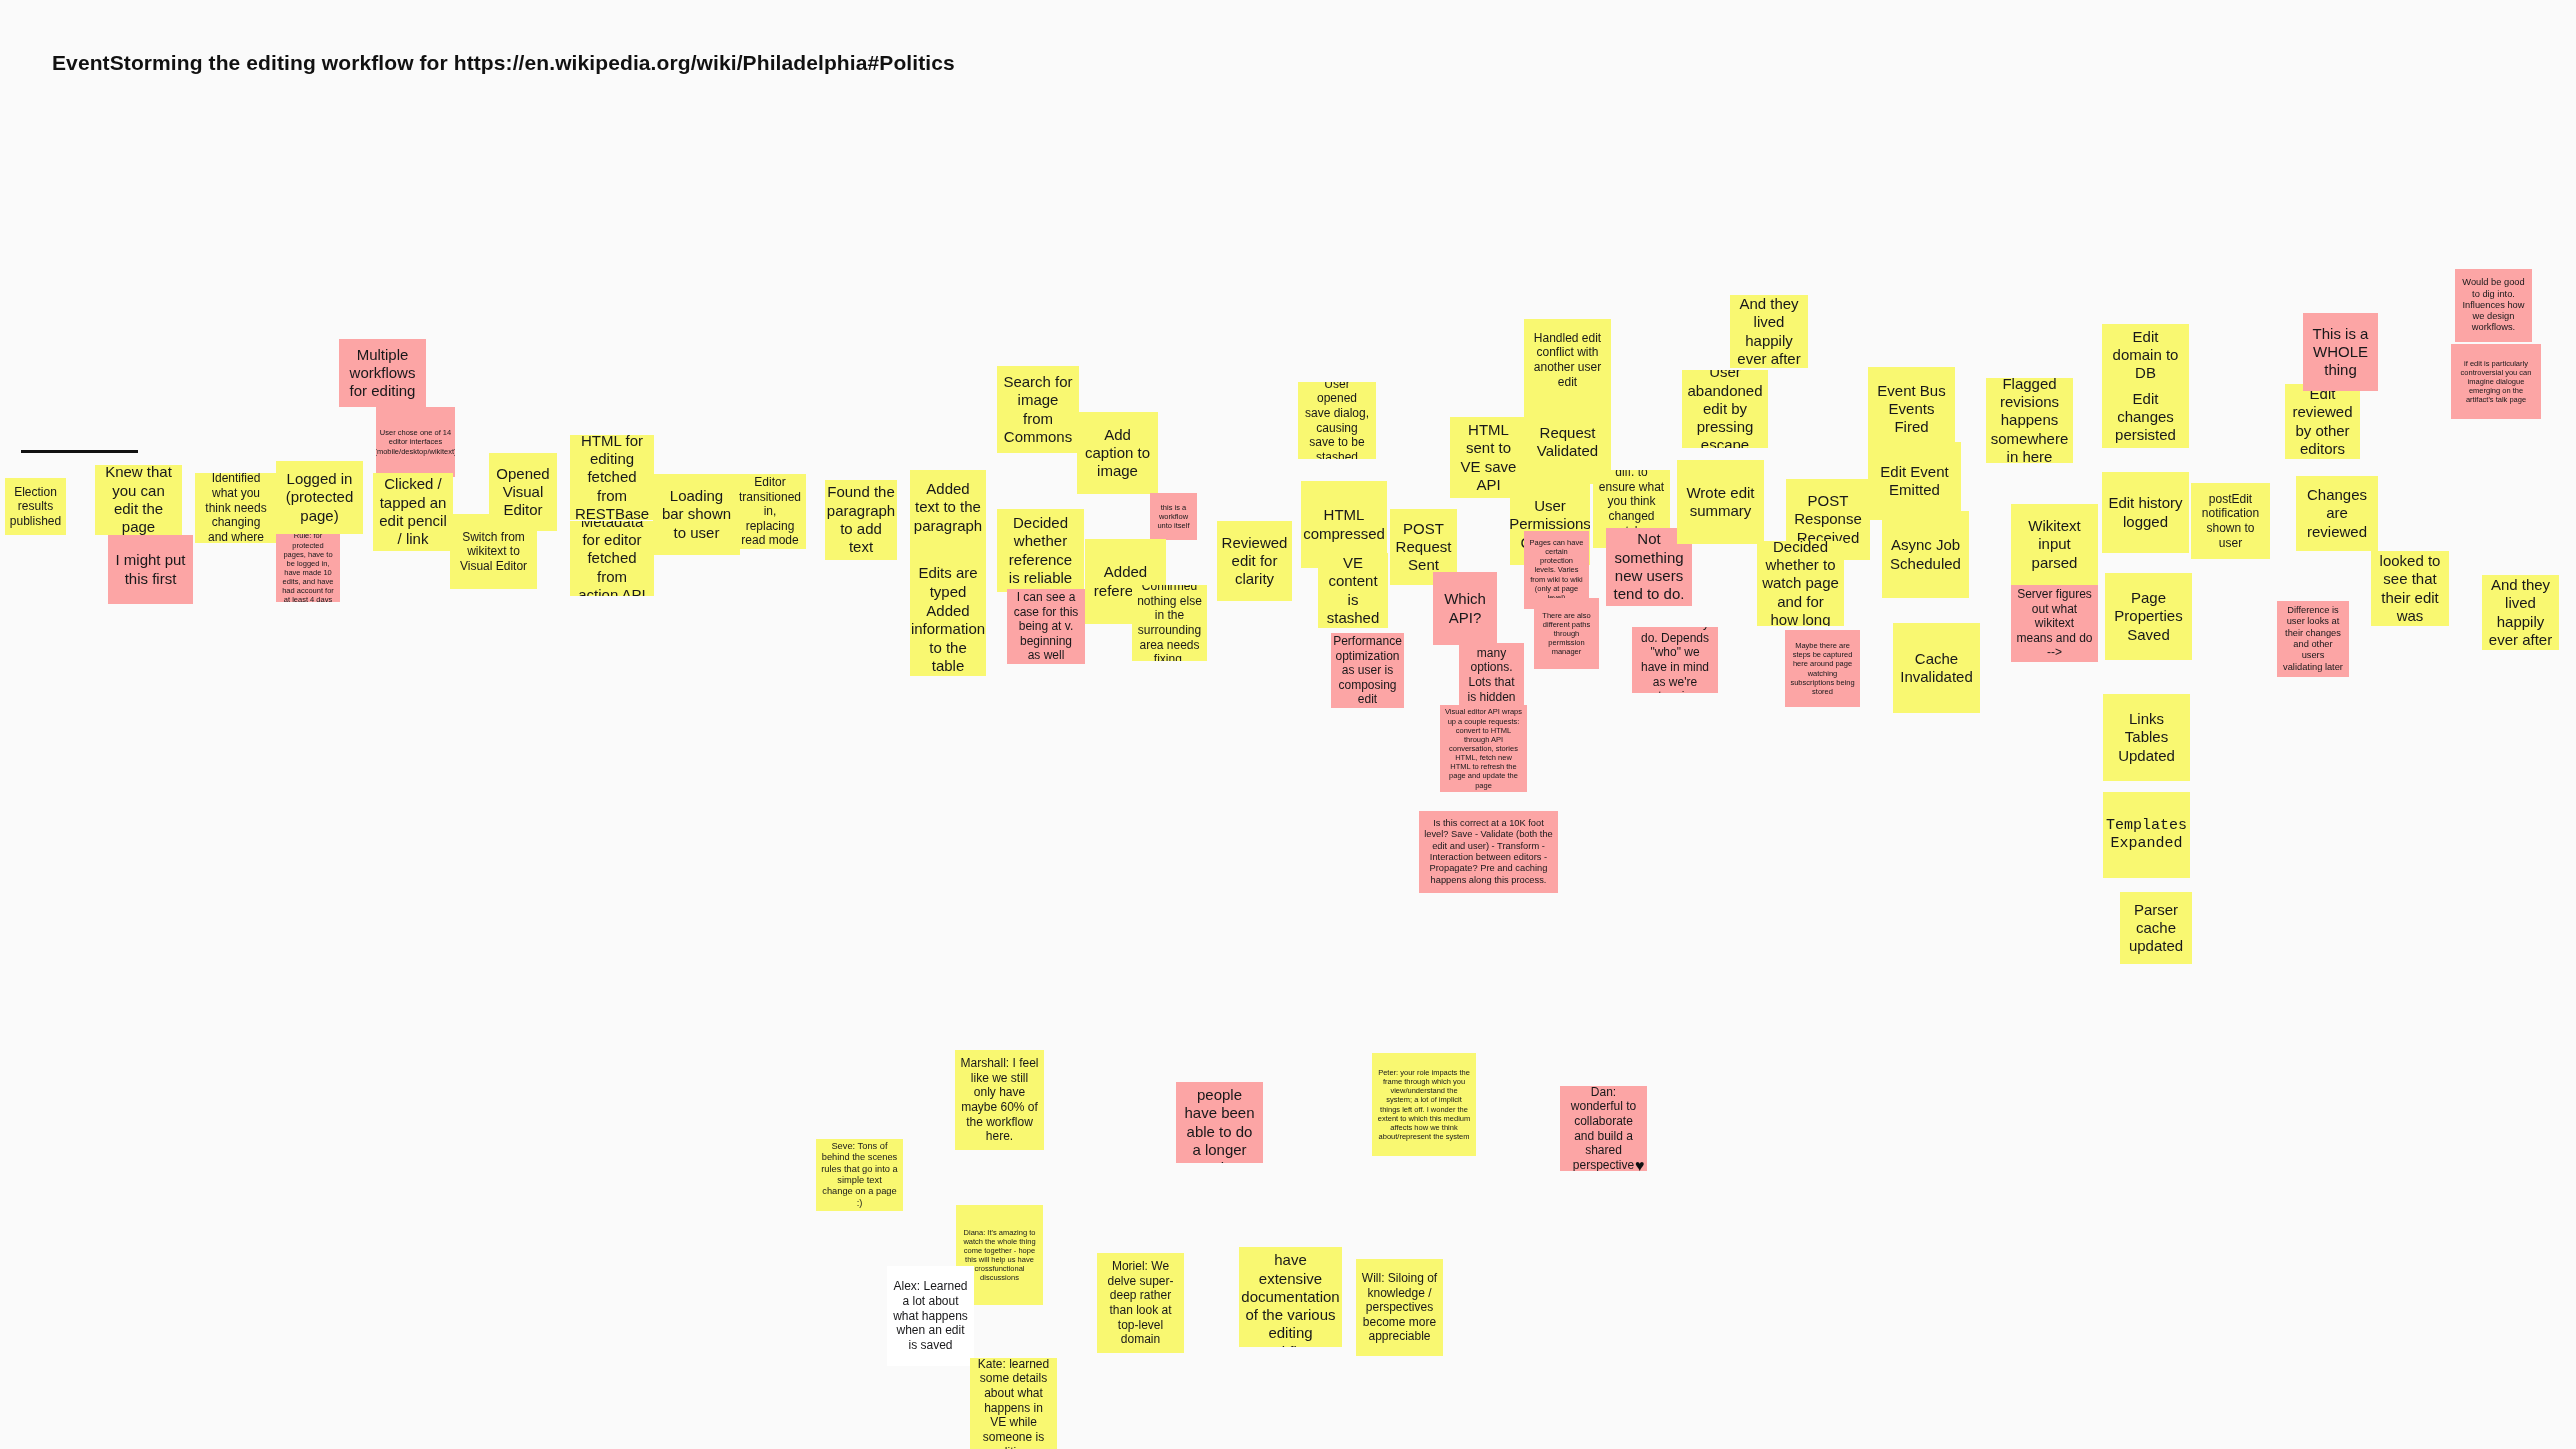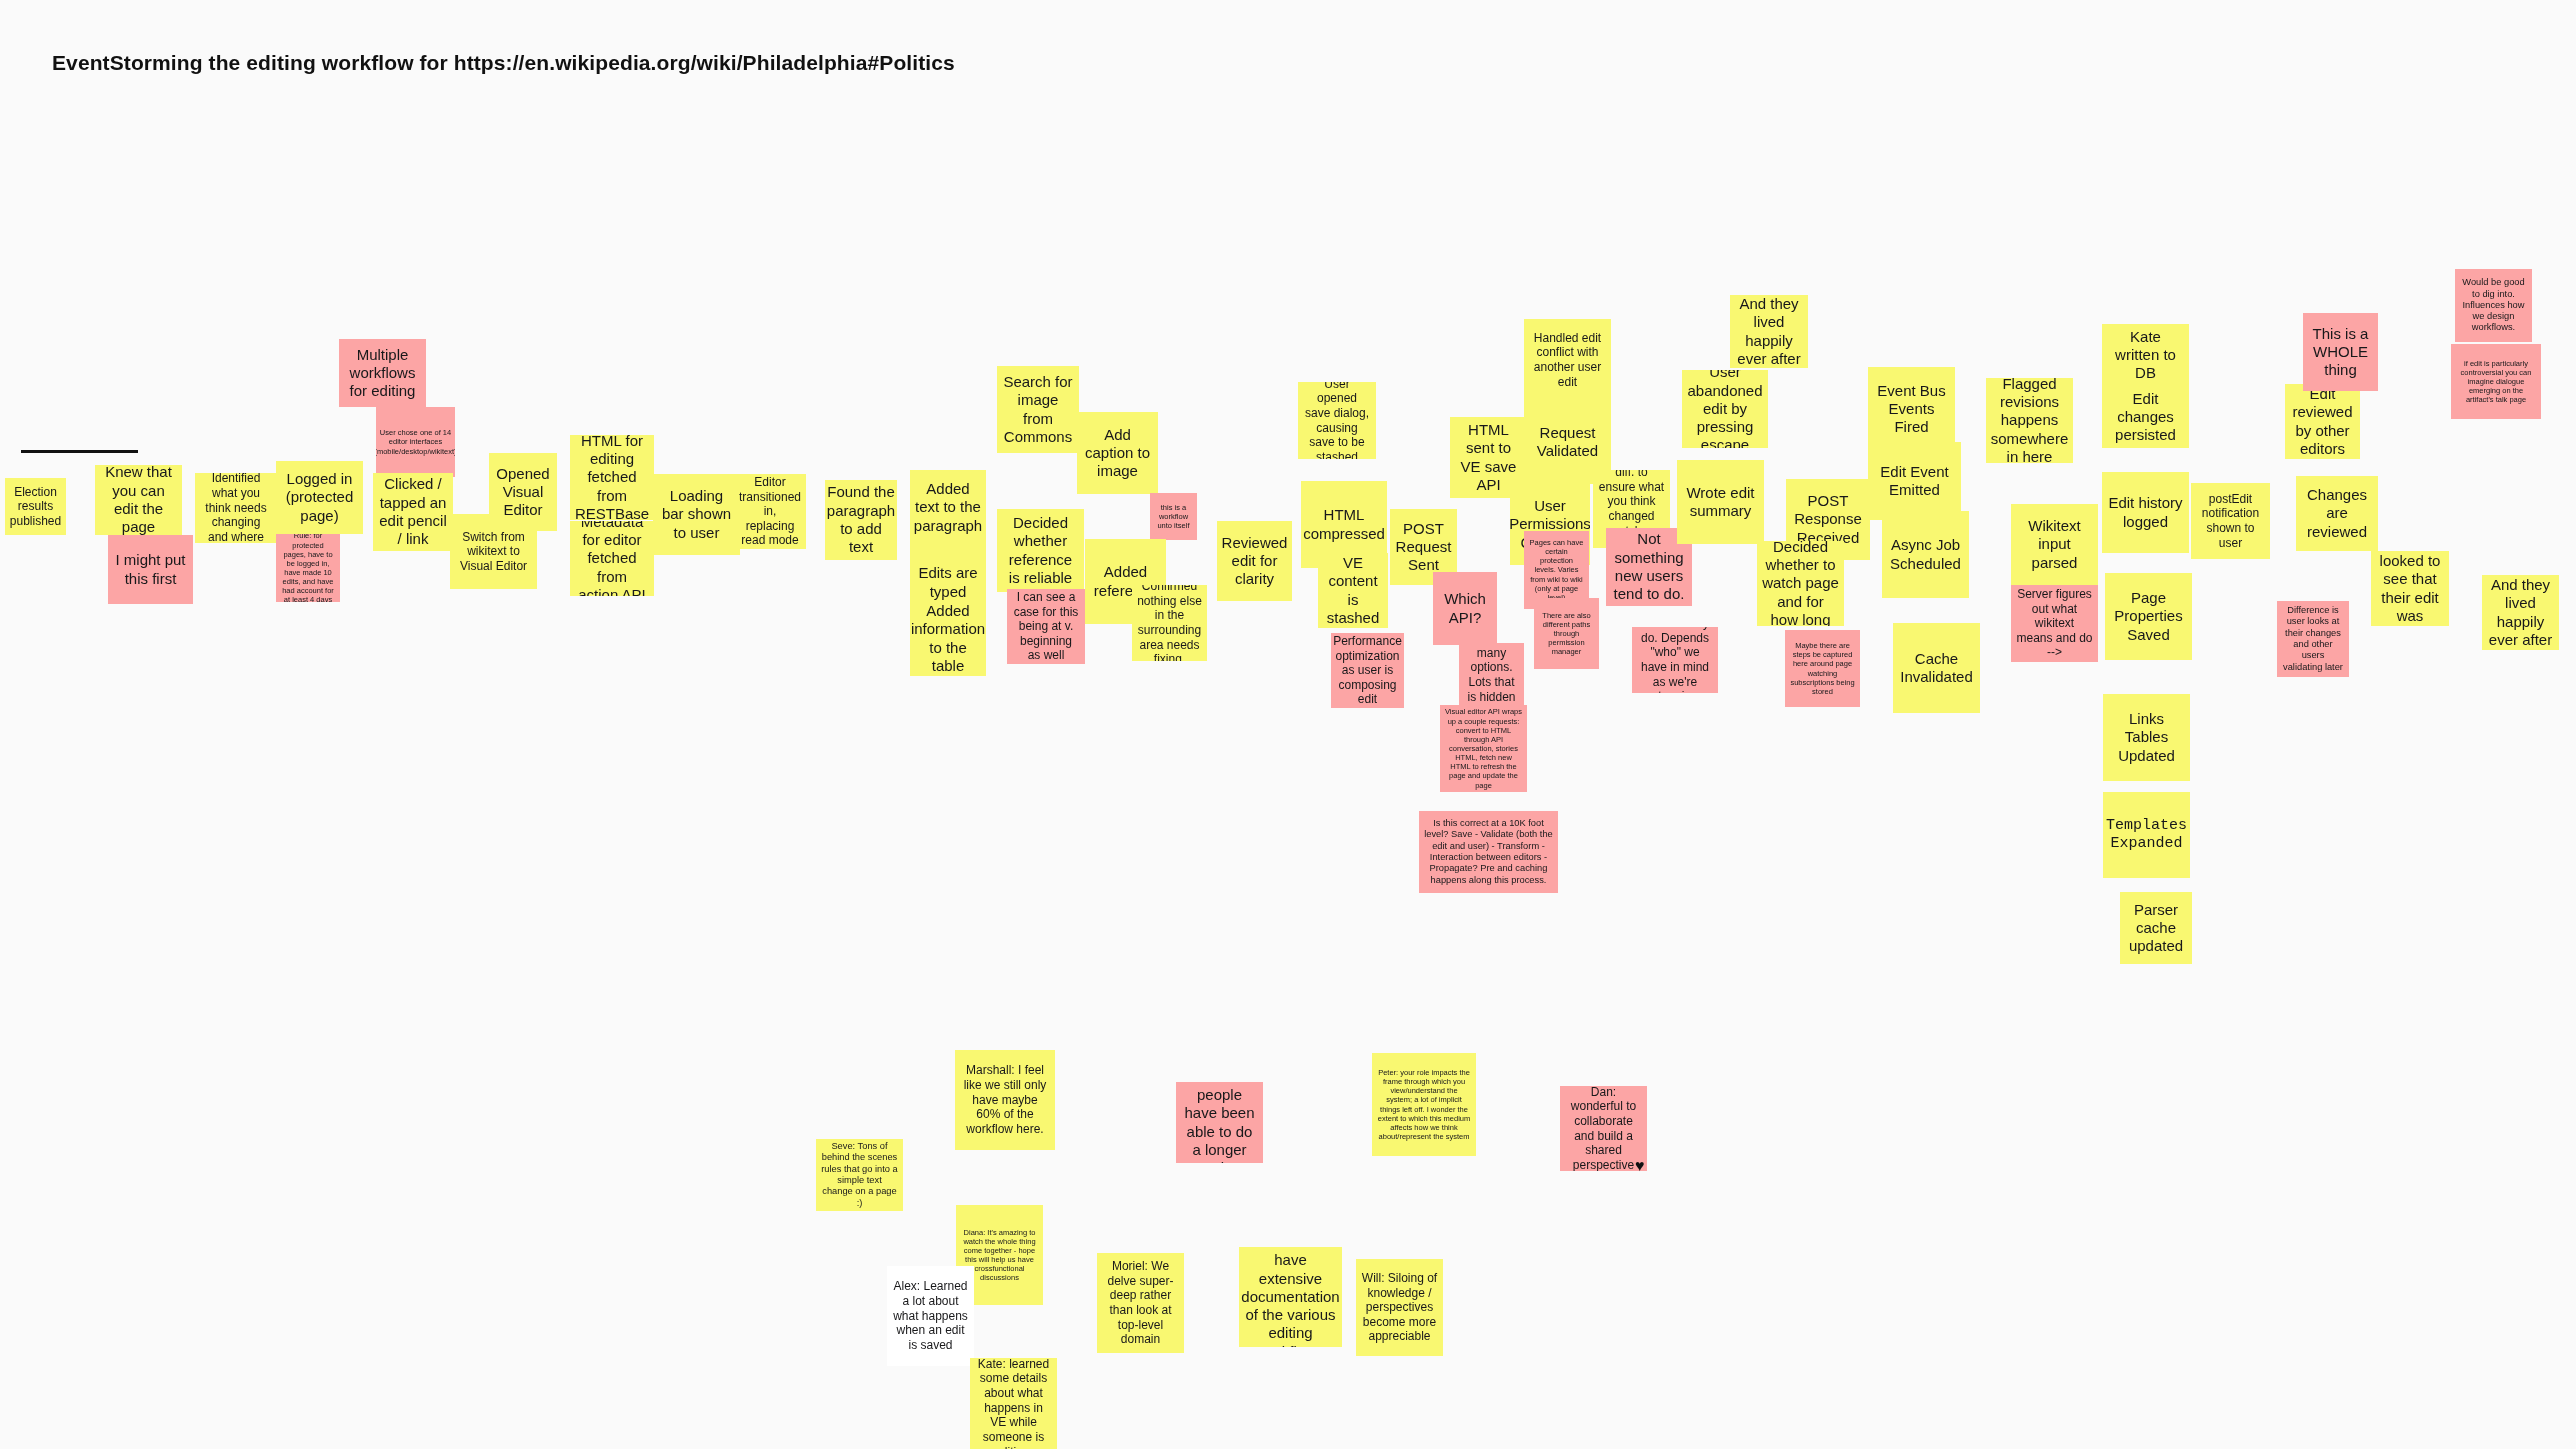--- a/index.html
+++ b/index.html
@@ -230,21 +230,21 @@
       <div class="note y t-md" style="left: 1986px; top: 378px; width: 87px; height: 85px;">
         <span>Flagged revisions happens somewhere in here</span>
       </div>
       <div class="note y t-md" style="left: 2011px; top: 504px; width: 87px; height: 81px;">
         <span>Wikitext input parsed</span>
       </div>
       <div class="note p t-sm" style="left: 2011px; top: 585px; width: 87px; height: 77px;">
         <span>Server figures out what wikitext means and do --&gt;</span>
       </div>
       <div class="note y t-md" style="left: 2102px; top: 324px; width: 87px; height: 62px;">
-        <span>Kate written to DB</span>
+        <span>Edit domain to DB</span>
       </div>
       <div class="note y t-md" style="left: 2102px; top: 386px; width: 87px; height: 62px;">
         <span>Edit changes persisted</span>
       </div>
       <div class="note y t-md" style="left: 2102px; top: 472px; width: 87px; height: 81px;">
         <span>Edit history logged</span>
       </div>
       <div class="note y t-md" style="left: 2105px; top: 573px; width: 87px; height: 87px;">
         <span>Page Properties Saved</span>
       </div>
@@ -277,21 +277,21 @@
       </div>
       <div class="note p t-xs" style="left: 2455px; top: 269px; width: 77px; height: 73px;">
         <span>Would be good to dig into. Influences how we design workflows.</span>
       </div>
       <div class="note p t-xxs" style="left: 2451px; top: 344px; width: 90px; height: 75px;">
         <span>if edit is particularly controversial you can imagine dialogue emerging on the artifact's talk page</span>
       </div>
       <div class="note y t-md" style="left: 2482px; top: 575px; width: 77px; height: 75px;">
         <span>And they lived happily ever after</span>
       </div>
-      <div class="note y t-sm" style="left: 955px; top: 1050px; width: 100px; height: 100px;">
+      <div class="note y t-sm" style="left: 955px; top: 1050px; width: 89px; height: 100px;">
         <span>Marshall: I feel like we still only have maybe 60% of the workflow here.</span>
       </div>
       <div class="note y t-xs" style="left: 816px; top: 1139px; width: 87px; height: 72px;">
         <span>Seve: Tons of behind the scenes rules that go into a simple text change on a page :)</span>
       </div>
       <div class="note y t-xxs" style="left: 956px; top: 1205px; width: 87px; height: 100px;">
         <span>Diana: It's amazing to watch the whole thing come together - hope this will help us have crossfunctional discussions</span>
       </div>
       <div class="note w t-sm" style="left: 887px; top: 1266px; width: 87px; height: 100px;">
         <span>Alex: Learned a lot about what happens when an edit is saved</span>

